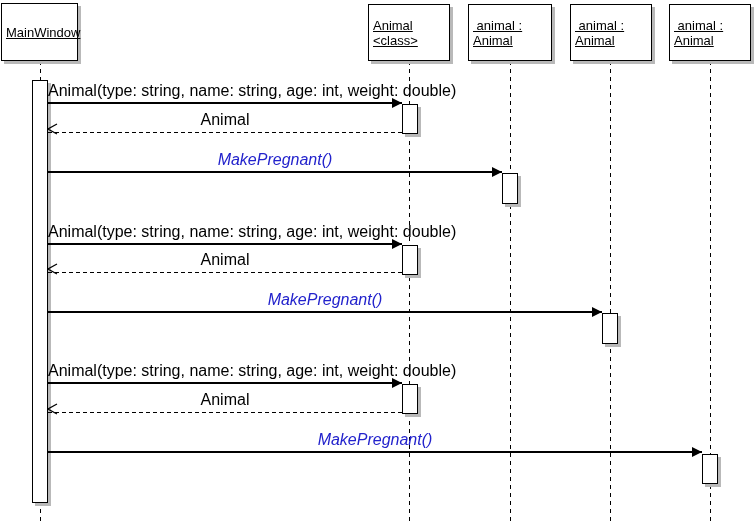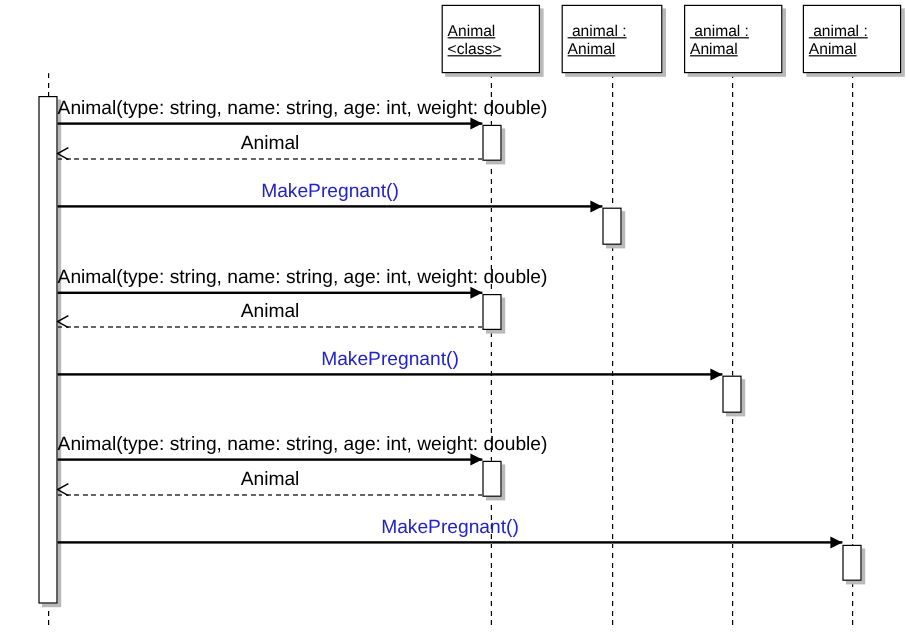--- a/index.html
+++ b/index.html
@@ -24,21 +24,21 @@
   .act {
     position:absolute; width:16px; background:#ffffff; border:1px solid #000;
     box-sizing:border-box; box-shadow:3px 3px 0 var(--shadow,#b9b9b9);
   }
   
   .msg { position:absolute; }
   .msg-label {
     position:absolute; left:0; right:0; bottom:4px; text-align:center;
     font-size:16px; white-space:nowrap; color:#000;
   }
-  .msg-label.async { color:var(--async,#2222cc); }
+  .msg-label.async { color:var(--async,#2222cc); font-style:italic; }
   .line-solid { position:absolute; left:0; right:0; bottom:0; height:2px; background:#000; }
   .line-dashed {
     position:absolute; left:0; right:0; bottom:0; height:1px;
     background:repeating-linear-gradient(to right,#000 0 4px,transparent 4px 7px);
   }
   .arr-r {
     position:absolute; right:0; bottom:-4px; width:0; height:0;
     border-left:10px solid #000; border-top:5px solid transparent; border-bottom:5px solid transparent;
   }
   .arr-l { position:absolute; left:-1px; bottom:-6px; }
@@ -47,20 +47,23 @@
 <body>
 
 <div class="diagram" style="--async: #2222cc; --shadow: #b9b9b9; background: rgb(255, 255, 255);">
 
   <div class="lifeline" style="left:40px;  top:61px; height:464px;"></div>
   <div class="lifeline" style="left:409px; top:61px; height:464px;"></div>
   <div class="lifeline" style="left:510px; top:61px; height:464px;"></div>
   <div class="lifeline" style="left:610px; top:61px; height:464px;"></div>
   <div class="lifeline" style="left:710px; top:61px; height:464px;"></div>
 
+  <div class="pbox" style="left:1px; top:3px; width:77px; height:58px;">
+    <span class="pline">MainWindow</span>
+  </div>
   <div class="pbox" style="left:368px; top:4px; width:82px; height:57px;">
     <span class="pline">Animal</span>
     <span class="pline">&lt;class&gt;</span>
   </div>
   <div class="pbox" style="left:468px; top:4px; width:84px; height:57px;">
     <span class="pline"> animal :</span>
     <span class="pline">Animal</span>
   </div>
   <div class="pbox" style="left:570px; top:4px; width:82px; height:57px;">
     <span class="pline"> animal :</span>

